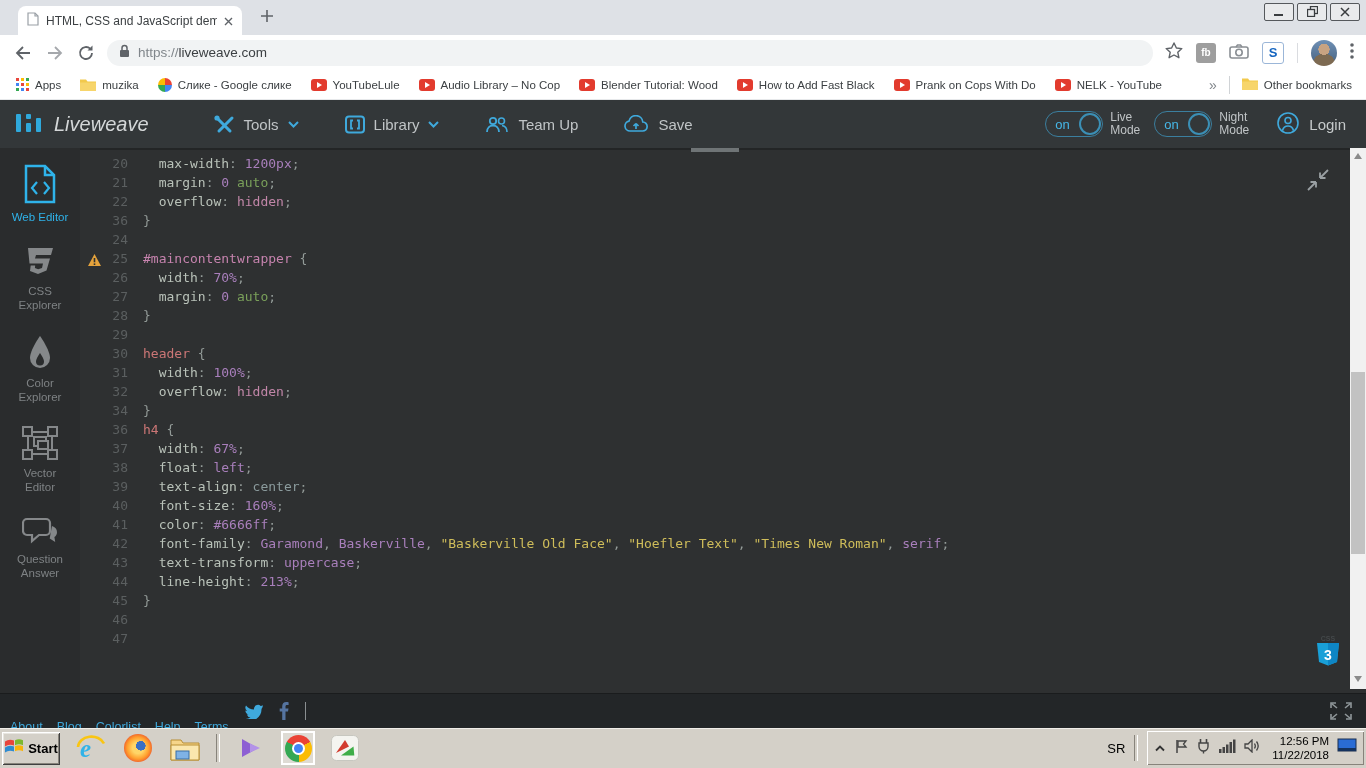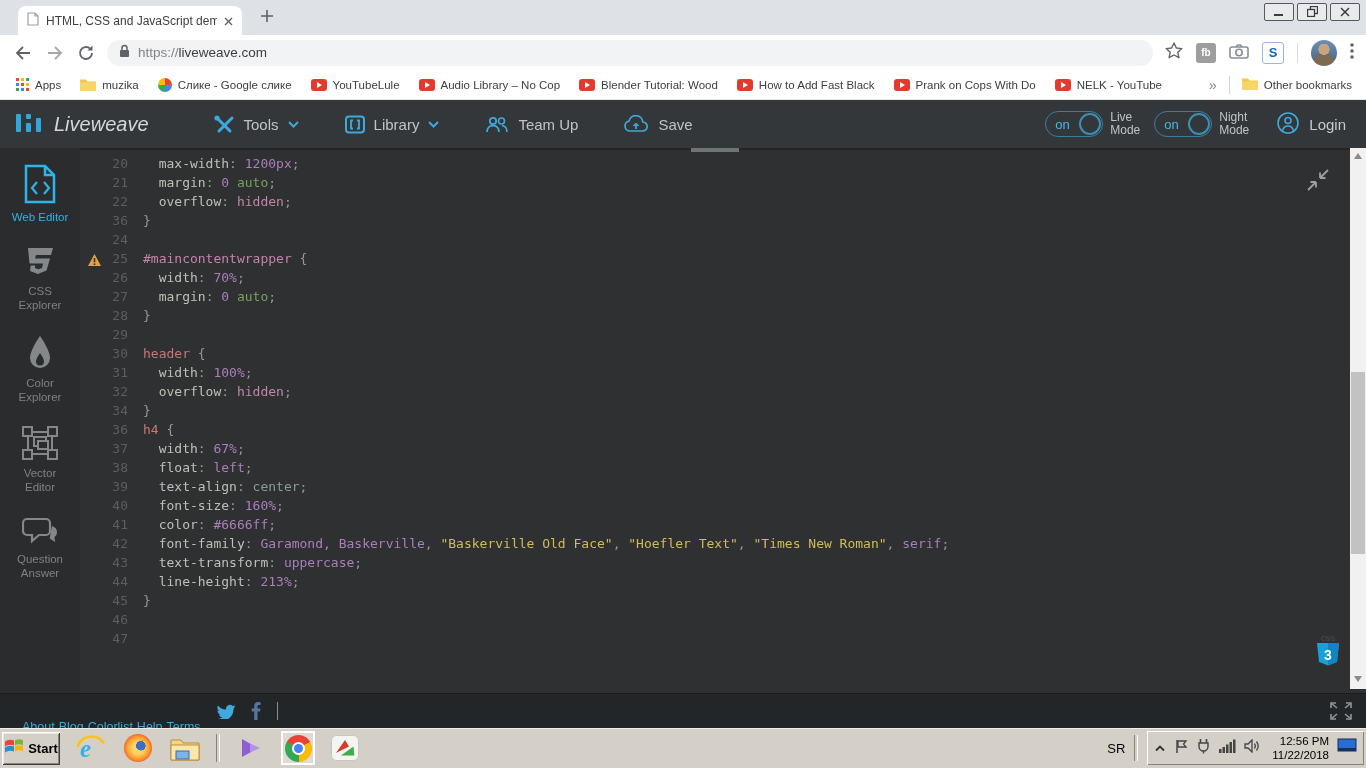--- a/index.html
+++ b/index.html
@@ -84,21 +84,21 @@
   .css3-badge{position:absolute;right:10px;bottom:20px;}
 
   .scrollbar{position:absolute;right:0;top:0;width:16px;height:541px;background:#f1f1f1;}
   .sb-up{position:absolute;top:2px;left:0;width:16px;height:12px;display:flex;align-items:center;justify-content:center;}
   .sb-down{position:absolute;bottom:4px;left:0;width:16px;height:12px;display:flex;align-items:center;justify-content:center;}
   .sb-thumb{position:absolute;top:224px;left:1px;width:14px;height:182px;background:#c2c2c2;}
 
   
   .lw-foot{position:absolute;top:693px;left:0;right:0;height:35px;background:#232628;
     border-top:1px solid #1a1c1d;display:flex;align-items:center;box-sizing:border-box;}
-  #footer-links{display:flex;gap:4px;padding-left:22px;font-size:12.5px;margin-top:32px;}
+  #footer-links{display:flex;gap:14px;padding-left:10px;font-size:12.5px;margin-top:32px;}
   .f-link{color:#3fa9dc;}
   .f-ic{margin-left:15px;display:flex;align-items:center;}
   .foot-cursor{width:1px;height:18px;background:#8a8f91;margin-left:16px;}
   .expand-ic{margin-left:auto;padding-right:12px;display:flex;}
 
   
   .taskbar{position:absolute;top:728px;left:0;right:0;height:40px;background:#d4d0c8;
     box-shadow:inset 0 1px 0 #efede8;display:flex;align-items:center;}
   .start-btn{margin-left:2px;width:58px;height:33px;background:#d4d0c8;
     box-shadow:inset 1px 1px 0 #fff,inset -1px -1px 0 #404040,inset 2px 2px 0 #e8e6e1,inset -2px -2px 0 #87837b;

